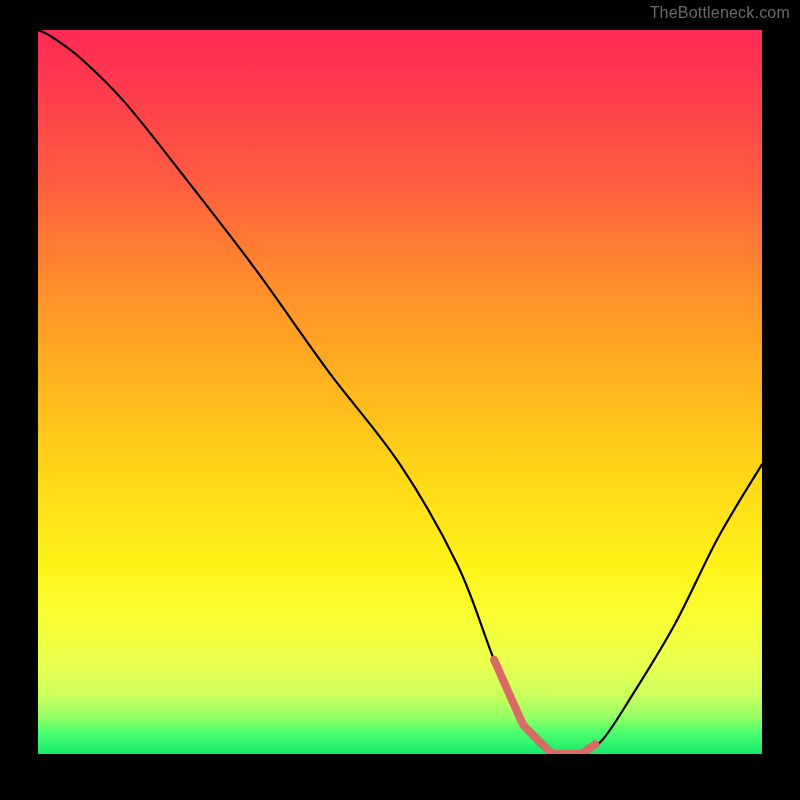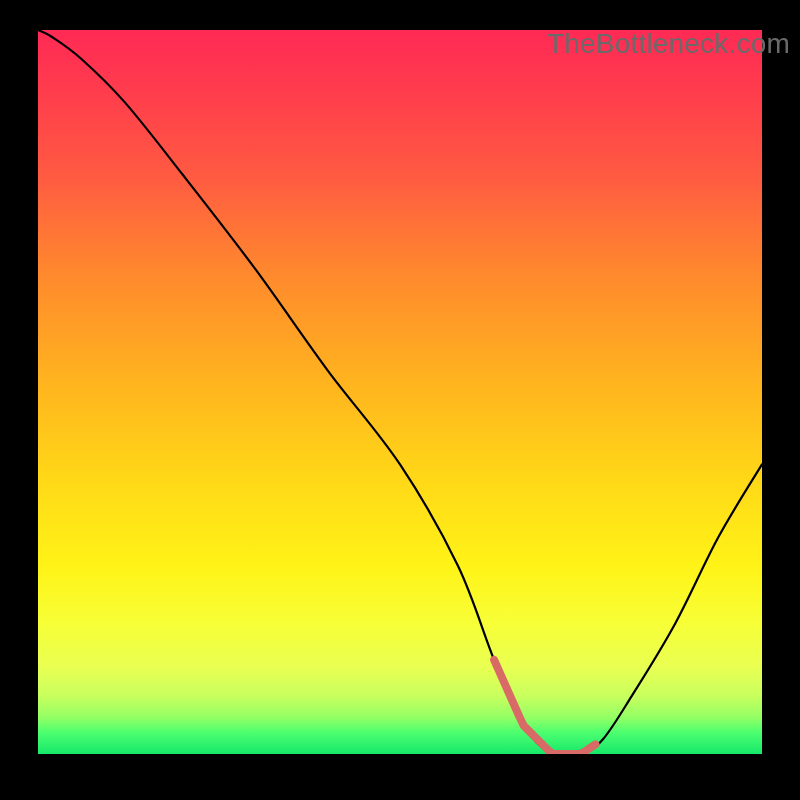--- a/index.html
+++ b/index.html
@@ -15,25 +15,24 @@
     position: relative;
     width: 800px;
     height: 800px;
     background: #000;
   }
   .watermark {
     position: absolute;
     top: 4px;
     right: 10px;
     color: #6a6a6a;
-    font-size: 28px;
+    font-size: 16px;
     font-weight: 500;
     letter-spacing: 0.2px;
     z-index: 10;
-    margin-top: 24px;
   }
   .plot-wrap {
     position: absolute;
     left: 38px;
     top: 30px;
     width: 724px;
     height: 724px;
     overflow: hidden;
   }
   .gradient {

